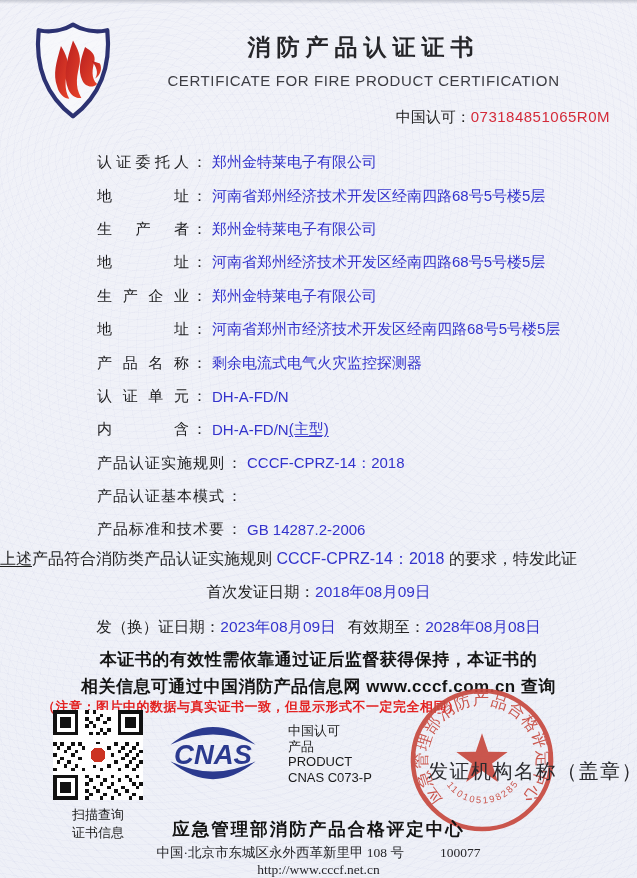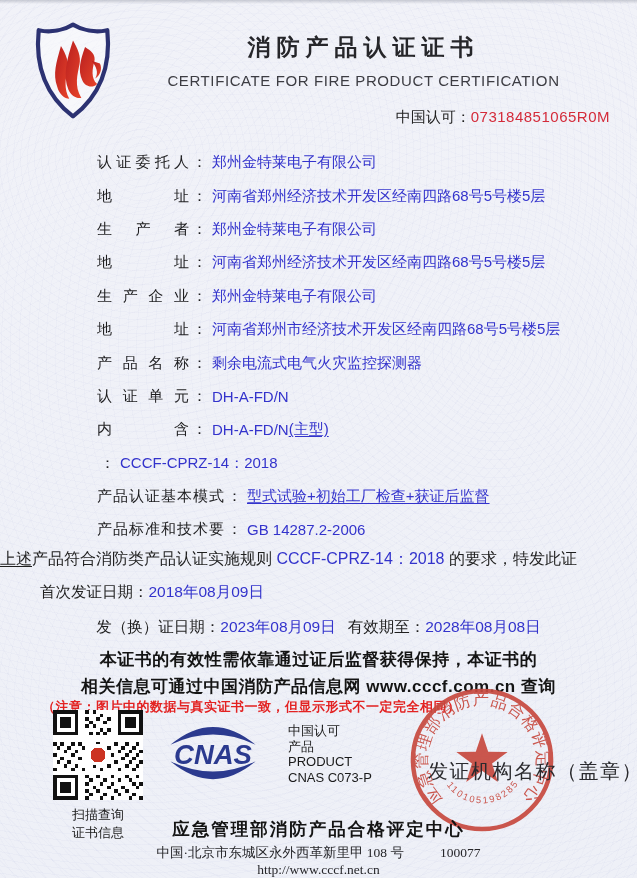--- a/index.html
+++ b/index.html
@@ -36,21 +36,21 @@
   .fields{left:97px;right:18px;top:146px;}
   .frow{height:33.4px;display:flex;align-items:center;white-space:nowrap;font-size:15px;}
   .flabel{display:inline-block;width:92px;text-align:justify;text-align-last:justify;color:#1d1d1f;}
   .flabel.wide{width:127px;}
   .fcolon{margin:0 5px 0 3px;color:#1d1d1f;}
   .fvalue{color:#3333cc;}
   .u{text-decoration:underline;text-underline-offset:2px;}
   
   .statement{top:549px;left:0;right:0;font-size:16px;white-space:nowrap;}
   .statement .rule{color:#3333cc;}
-  .dateline1{top:582px;left:0;right:0;font-size:15.5px;white-space:nowrap;padding-left:40px;}
+  .dateline1{top:582px;left:0;right:0;text-align:center;font-size:15.5px;white-space:nowrap;}
   .dateline2{top:617px;left:0;right:0;text-align:center;font-size:15.5px;white-space:nowrap;}
   .blue{color:#3333cc;}
   .gap-left{margin-left:12px;}
   
   .para{top:647px;left:0;right:0;text-align:center;font-size:17px;font-weight:600;
         line-height:26.5px;color:#141414;letter-spacing:.5px;}
   .warning{top:698px;left:42px;font-size:13px;font-weight:700;color:#e32222;letter-spacing:.5px;}
   
   .qrblock{left:52px;top:710px;width:92px;text-align:center;}
   .qrblock svg{display:block;width:90px;height:90px;margin:0 auto;}
@@ -140,27 +140,27 @@
         <span class="fcolon">：</span>
         <span class="fvalue">DH-A-FD/N</span>
     </div>
     <div class="frow">
       <span class="flabel">内含</span>
         <span class="fcolon">：</span>
         <span class="fvalue">DH-A-FD/N</span>
         <span class="fvalue u">(主型)</span>
     </div>
     <div class="frow">
+      <span class="flabel wide">产品认证实施规则</span>
         <span class="fcolon">：</span>
         <span class="fvalue">CCCF-CPRZ-14：2018</span>
     </div>
     <div class="frow">
       <span class="flabel wide">产品认证基本模式</span>
         <span class="fcolon">：</span>
-        <span class="fvalue u">型式试验+初始工厂检查+获证后监督</span>
     </div>
     <div class="frow">
       <span class="flabel wide">产品标准和技术要</span>
         <span class="fcolon">：</span>
         <span class="fvalue">GB 14287.2-2006</span>
     </div>
   </div>
 
   <div class="abs statement">
     <span class="u">上述</span><span>产品符合消防类产品认证实施规则 </span><span class="rule">CCCF-CPRZ-14：2018</span><span> 的要求，特发此证</span>

